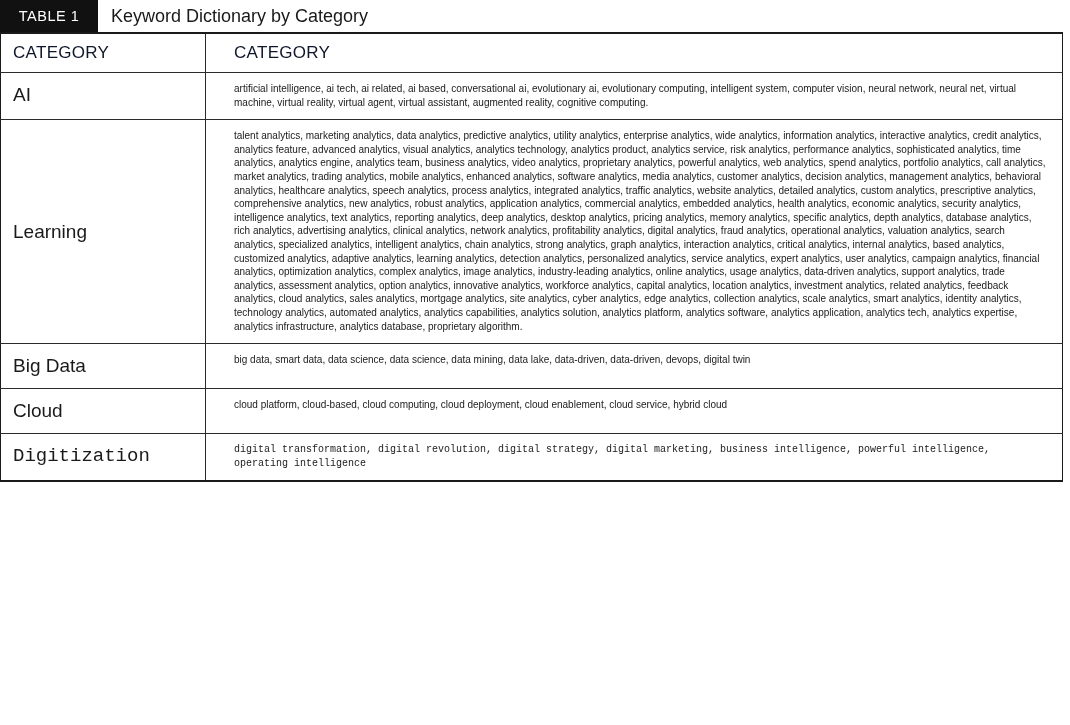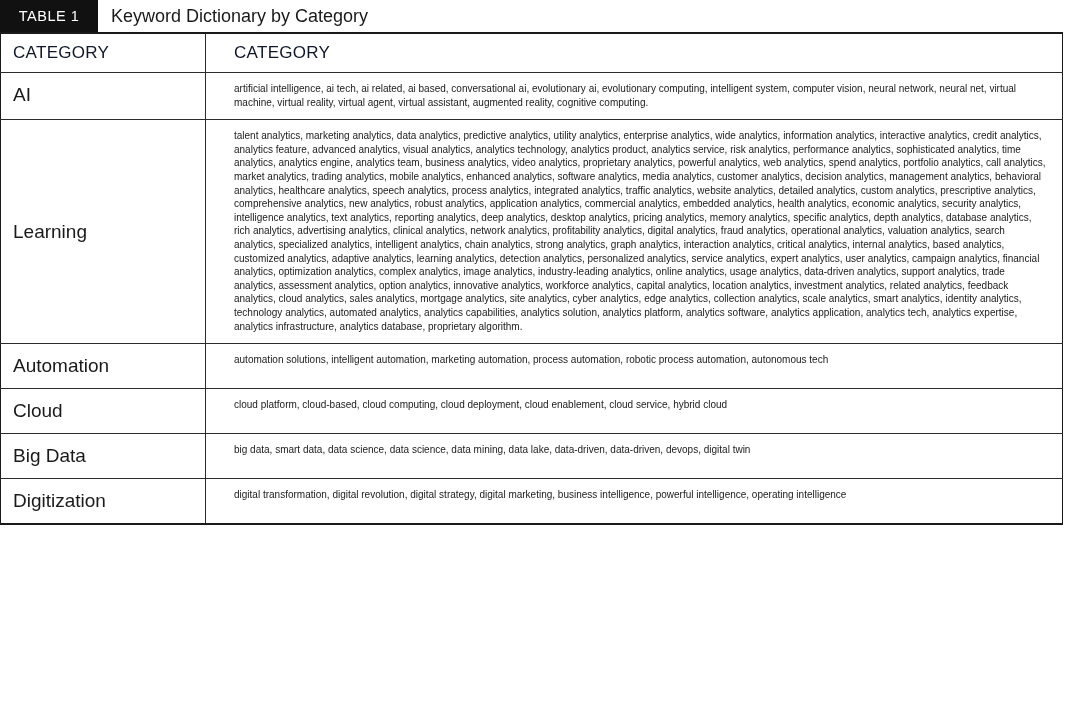--- a/index.html
+++ b/index.html
@@ -65,21 +65,21 @@
   table.kw th,
   table.kw td {
     vertical-align: top;
     text-align: left;
     font-weight: 400;
     border-bottom: 1.4px solid #2b2b2b;
     border-right: 1.4px solid #2b2b2b;
   }
   table.kw th:last-child,
   table.kw td:last-child { border-right: none; }
-  table.kw tr:last-child td { border-bottom: none; }
+  table.kw tr:last-child td { border-bottom: none; font-family: Liberation Mono, monospace; }
 
   
   thead th {
     font-size: 17px;
     letter-spacing: 0.3px;
     padding: 9px 0 9px 12px;
     border-bottom: 2px solid #1a1a1a;
     color: #0f172a;
   }
   thead th.kw-head { padding-left: 28px; }
@@ -130,30 +130,26 @@
     <tbody>
       <tr>
         <td class="cat">AI</td>
         <td class="kw">artificial intelligence, ai tech, ai related, ai based, conversational ai, evolutionary ai, evolutionary computing, intelligent system, computer vision, neural network, neural net, virtual machine, virtual reality, virtual agent, virtual assistant, augmented reality, cognitive computing.</td>
       </tr>
       <tr class="tall">
         <td class="cat">Learning</td>
         <td class="kw">talent analytics, marketing analytics, data analytics, predictive analytics, utility analytics, enterprise analytics, wide analytics, information analytics, interactive analytics, credit analytics, analytics feature, advanced analytics, visual analytics, analytics technology, analytics product, analytics service, risk analytics, performance analytics, sophisticated analytics, time analytics, analytics engine, analytics team, business analytics, video analytics, proprietary analytics, powerful analytics, web analytics, spend analytics, portfolio analytics, call analytics, market analytics, trading analytics, mobile analytics, enhanced analytics, software analytics, media analytics, customer analytics, decision analytics, management analytics, behavioral analytics, healthcare analytics, speech analytics, process analytics, integrated analytics, traffic analytics, website analytics, detailed analytics, custom analytics, prescriptive analytics, comprehensive analytics, new analytics, robust analytics, application analytics, commercial analytics, embedded analytics, health analytics, economic analytics, security analytics, intelligence analytics, text analytics, reporting analytics, deep analytics, desktop analytics, pricing analytics, memory analytics, specific analytics, depth analytics, database analytics, rich analytics, advertising analytics, clinical analytics, network analytics, profitability analytics, digital analytics, fraud analytics, operational analytics, valuation analytics, search analytics, specialized analytics, intelligent analytics, chain analytics, strong analytics, graph analytics, interaction analytics, critical analytics, internal analytics, based analytics, customized analytics, adaptive analytics, learning analytics, detection analytics, personalized analytics, service analytics, expert analytics, user analytics, campaign analytics, financial analytics, optimization analytics, complex analytics, image analytics, industry-leading analytics, online analytics, usage analytics, data-driven analytics, support analytics, trade analytics, assessment analytics, option analytics, innovative analytics, workforce analytics, capital analytics, location analytics, investment analytics, related analytics, feedback analytics, cloud analytics, sales analytics, mortgage analytics, site analytics, cyber analytics, edge analytics, collection analytics, scale analytics, smart analytics, identity analytics, technology analytics, automated analytics, analytics capabilities, analytics solution, analytics platform, analytics software, analytics application, analytics tech, analytics expertise, analytics infrastructure, analytics database, proprietary algorithm.</td>
       </tr>
       <tr>
-        <td class="cat">Automation</td>
-        <td class="kw">automation solutions, intelligent automation, marketing automation, process automation, robotic process automation, autonomous tech</td>
+        <td class="cat">Big Data</td>
+        <td class="kw">big data, smart data, data science, data science, data mining, data lake, data-driven, data-driven, devops, digital twin</td>
       </tr>
       <tr>
         <td class="cat">Cloud</td>
         <td class="kw">cloud platform, cloud-based, cloud computing, cloud deployment, cloud enablement, cloud service, hybrid cloud</td>
-      </tr>
-      <tr>
-        <td class="cat">Big Data</td>
-        <td class="kw">big data, smart data, data science, data science, data mining, data lake, data-driven, data-driven, devops, digital twin</td>
       </tr>
       <tr>
         <td class="cat">Digitization</td>
         <td class="kw">digital transformation, digital revolution, digital strategy, digital marketing, business intelligence, powerful intelligence, operating intelligence</td>
       </tr>
     </tbody>
   </table>
 
 </div>
 

